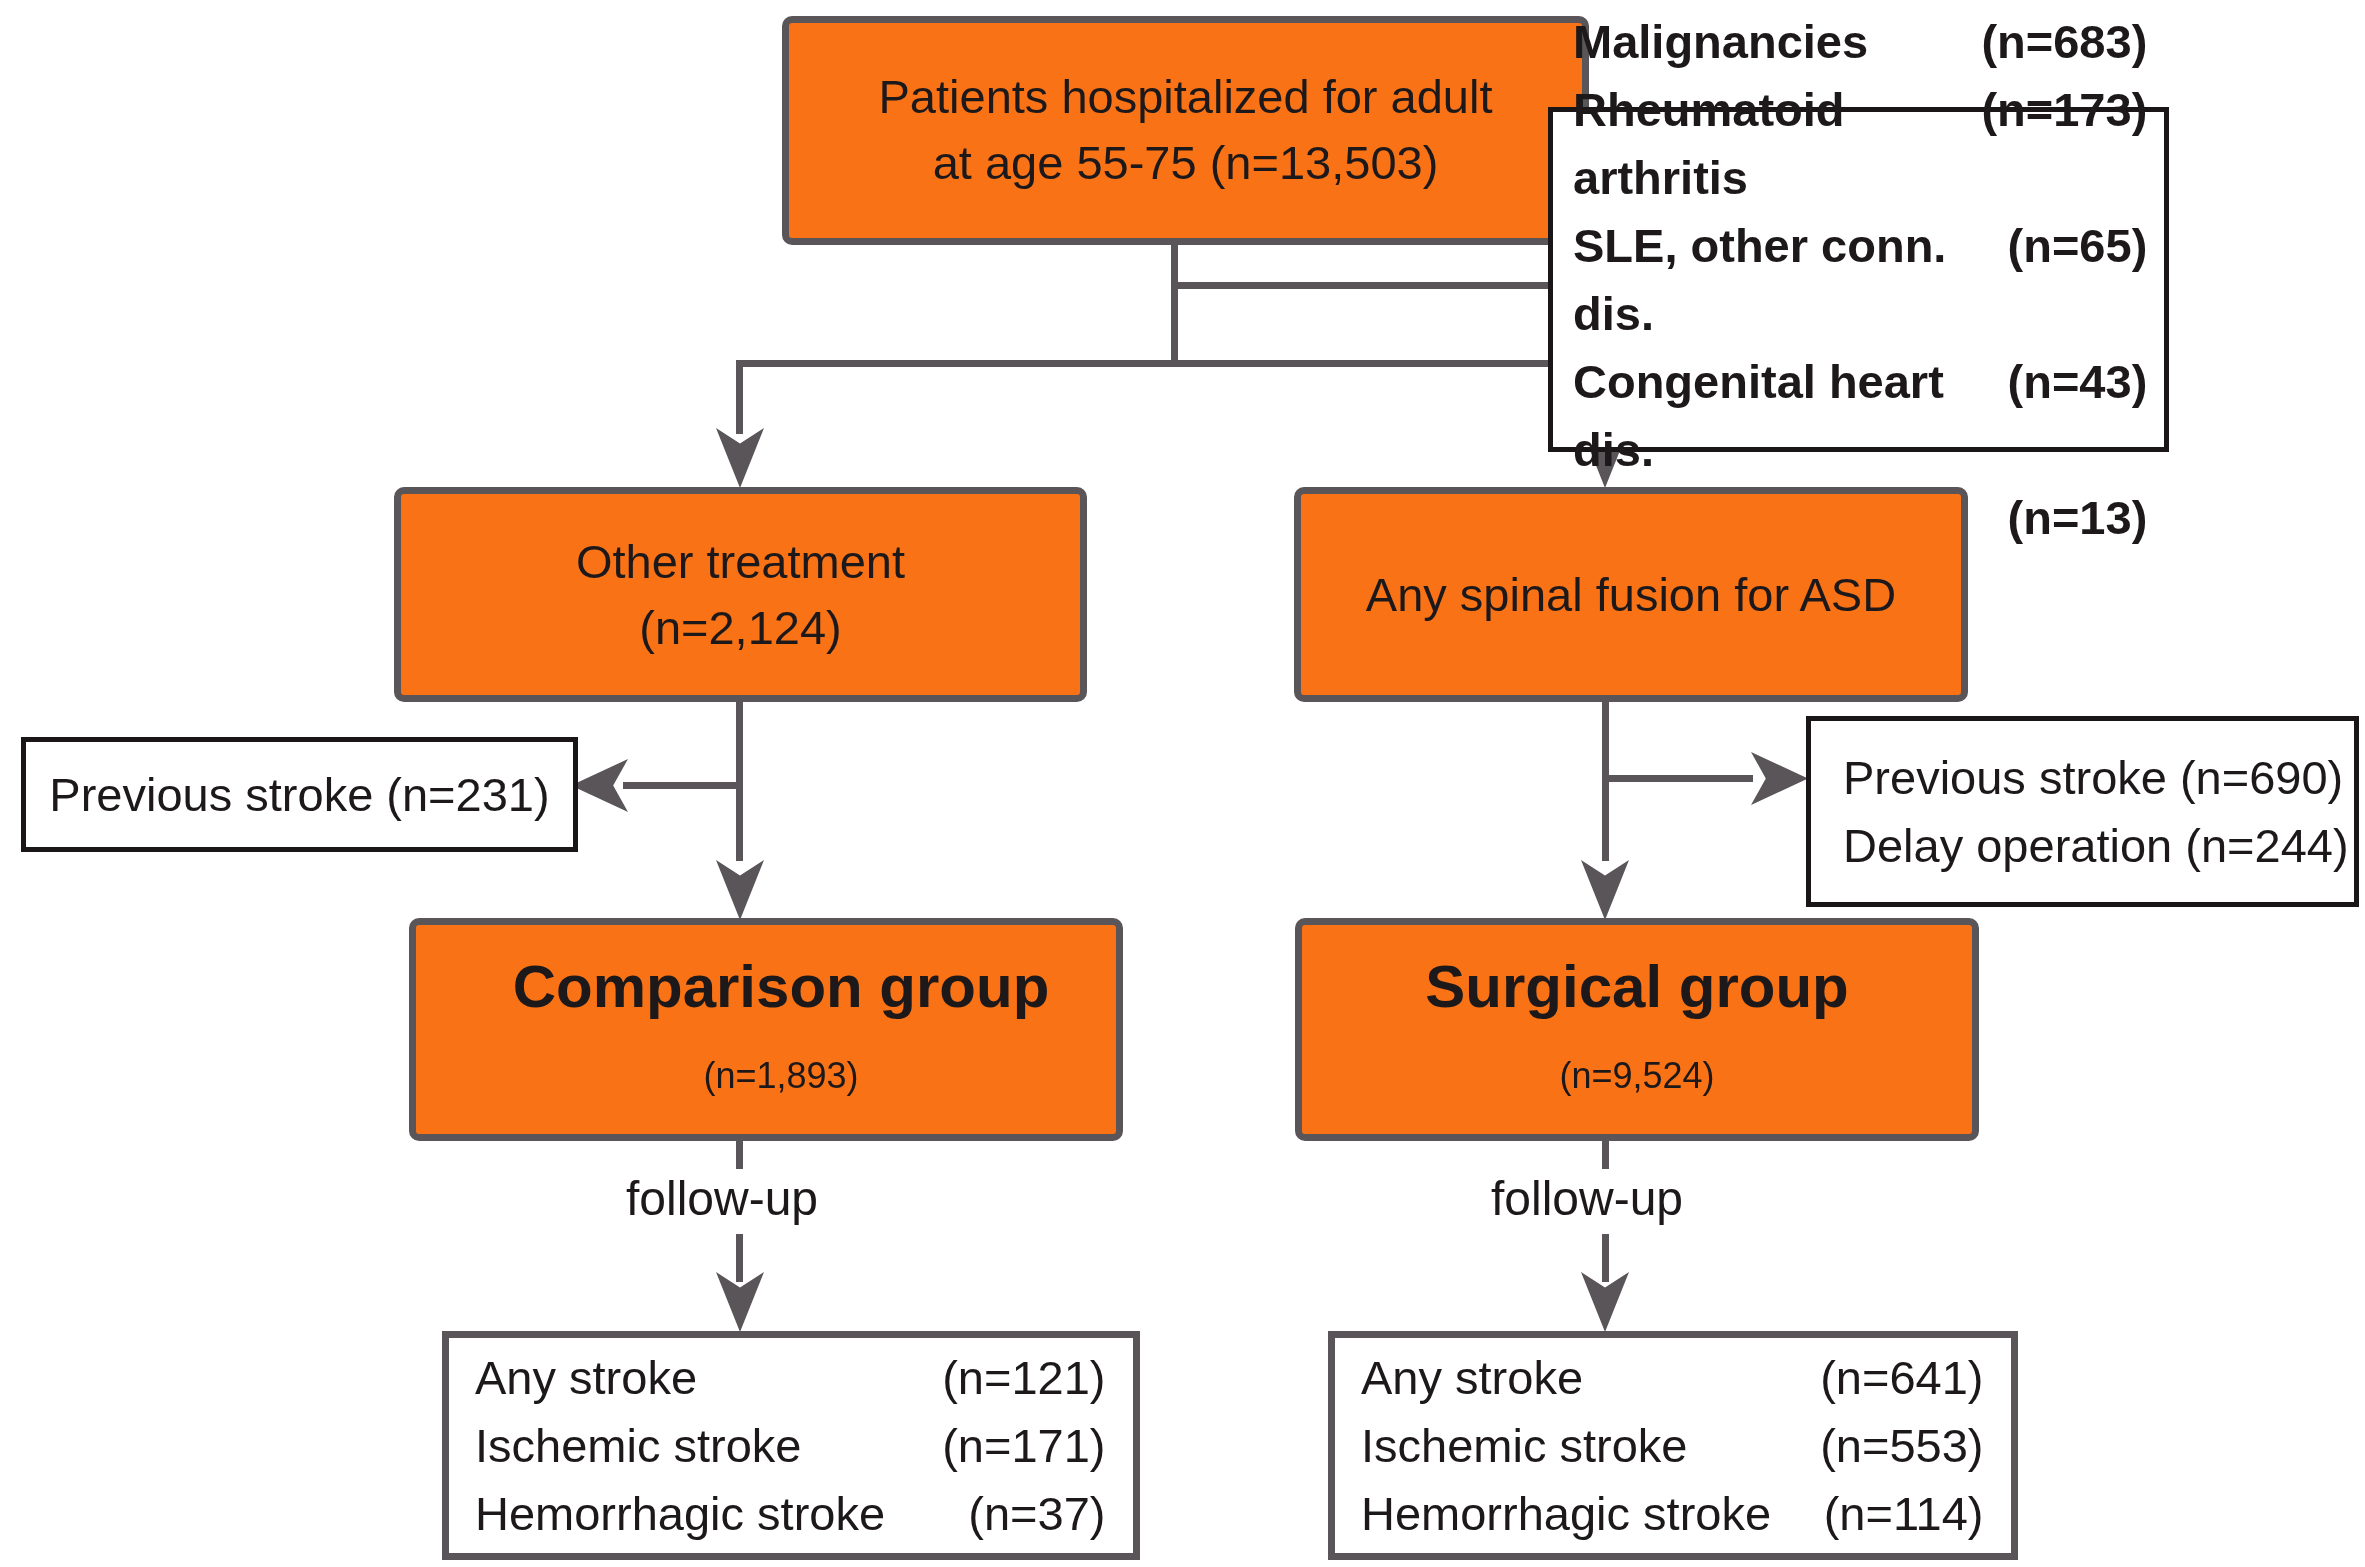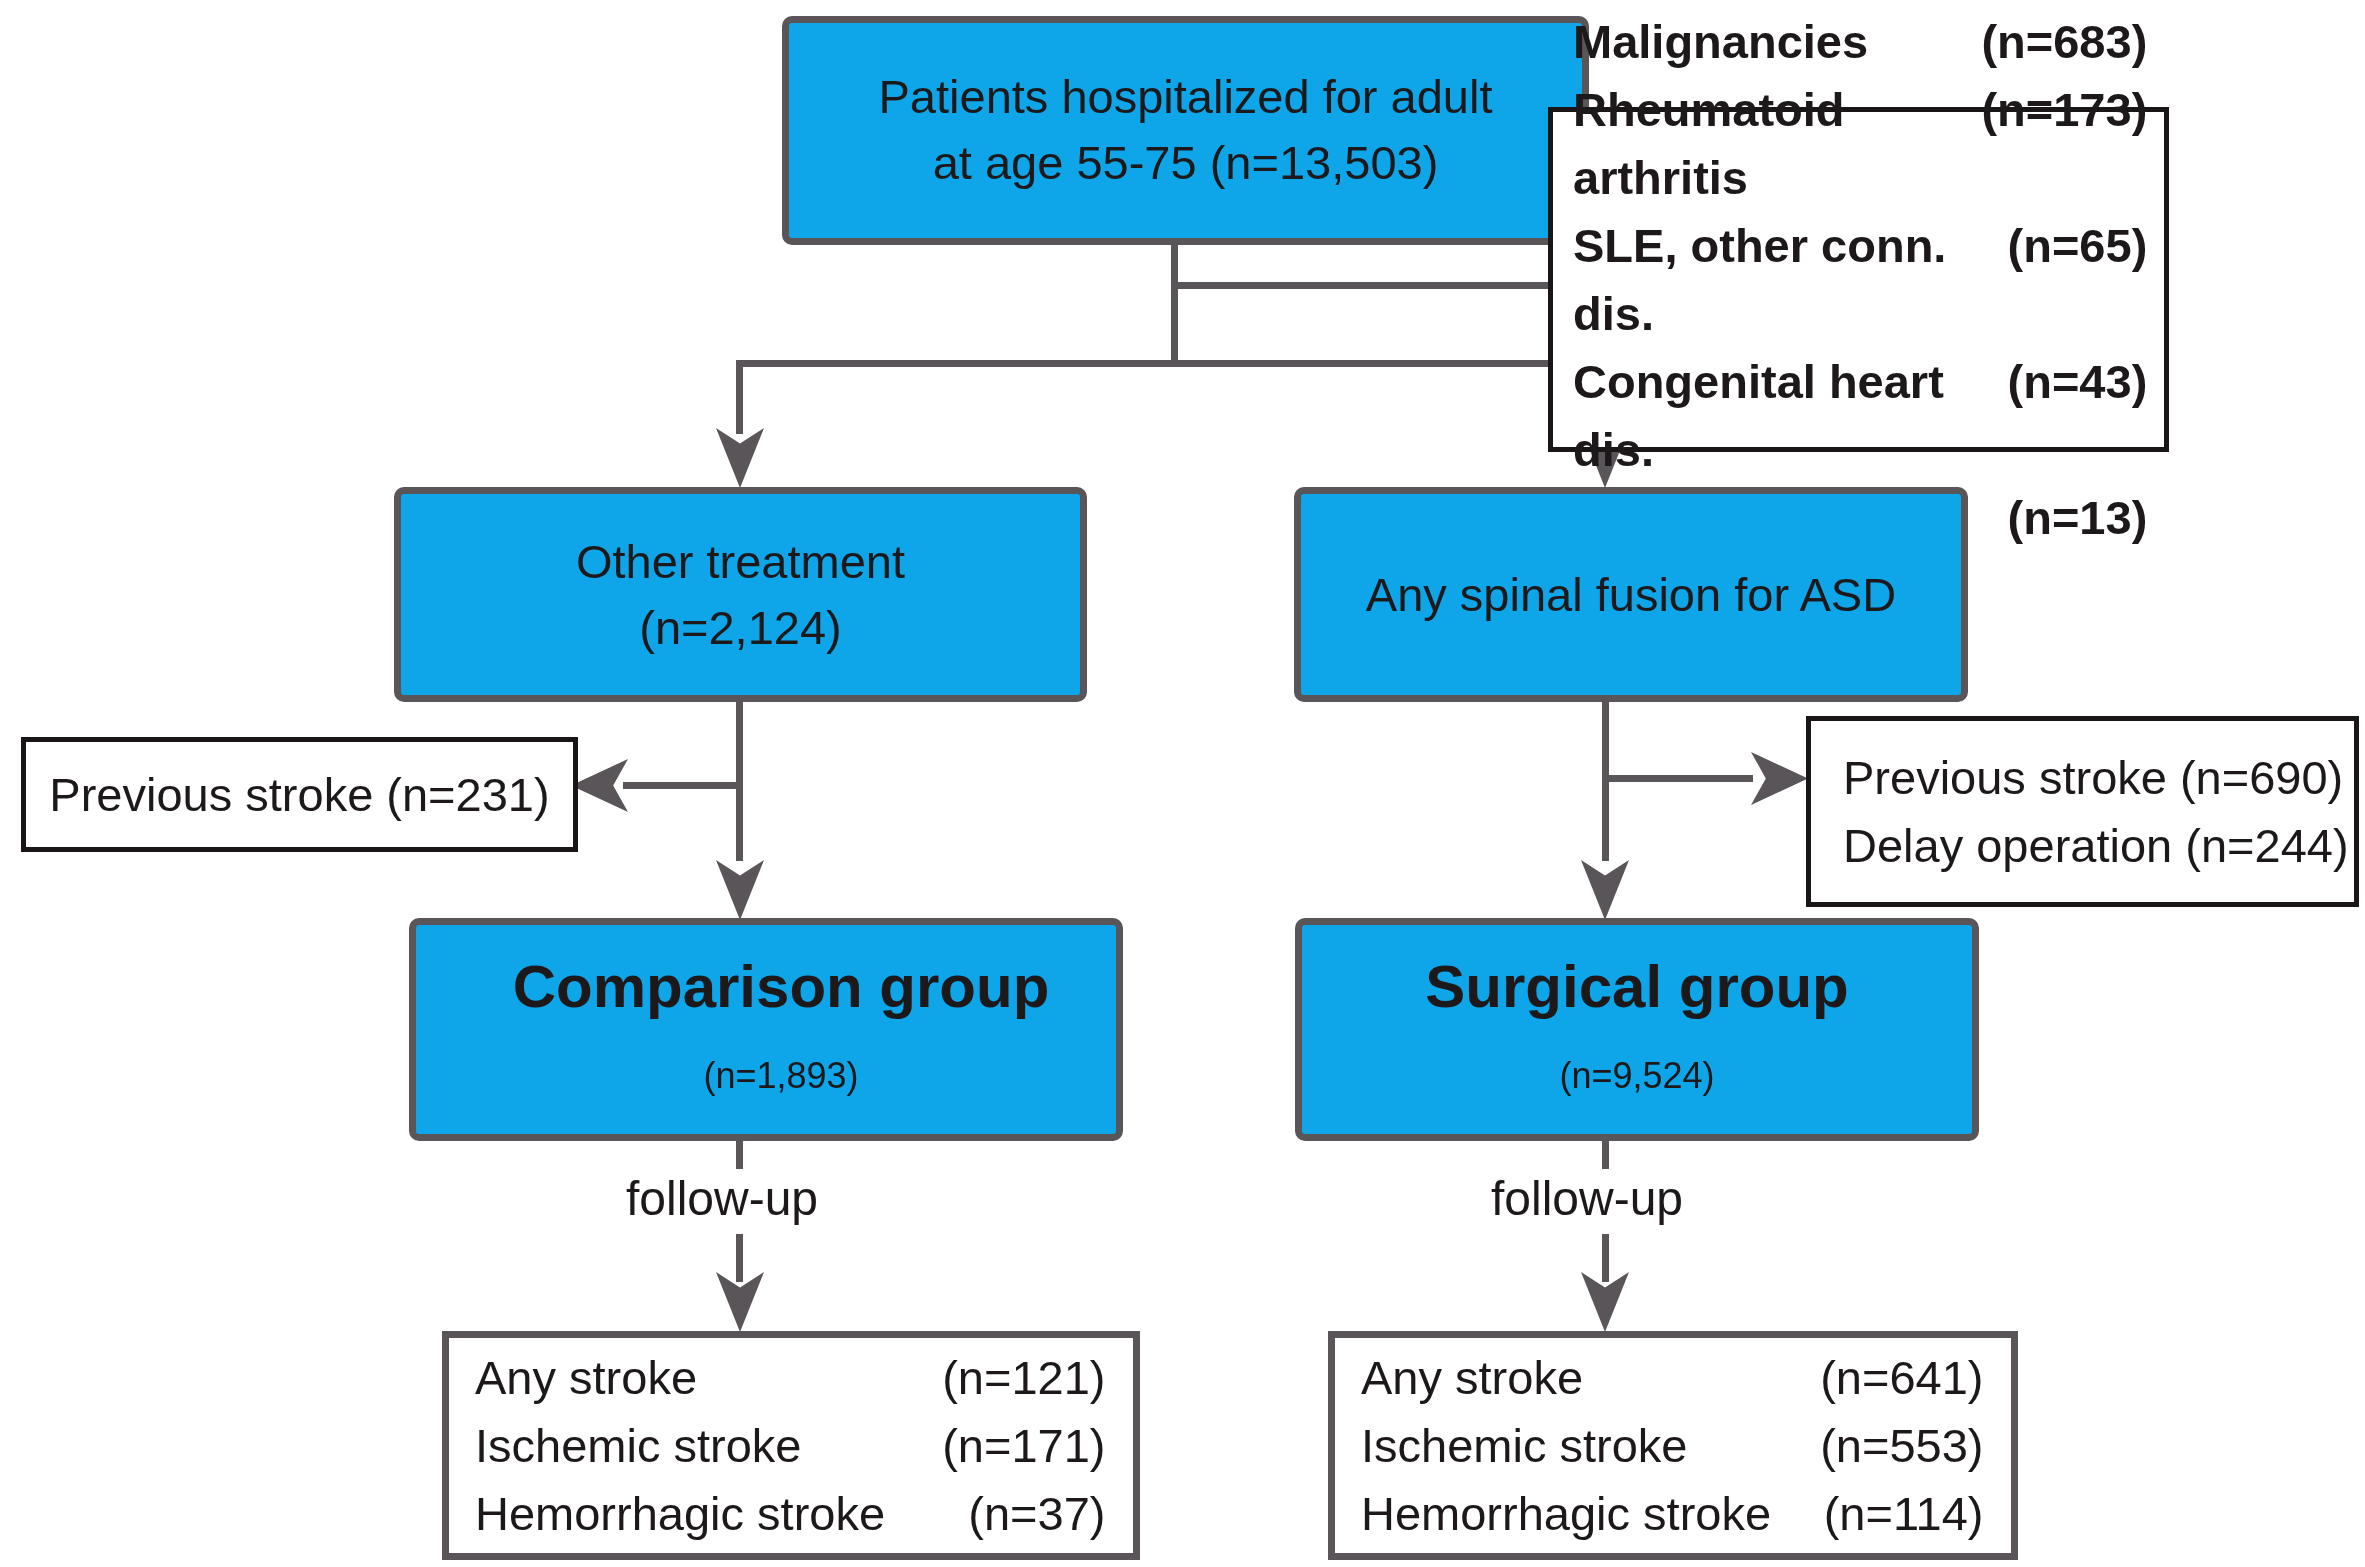--- a/index.html
+++ b/index.html
@@ -14,21 +14,21 @@
   .cl { position: absolute; background: #5a5558; }
 
   
   .ah { position: absolute; background: #5a5558; }
   .ah.down  { clip-path: polygon(50% 100%, 100% 0%, 50% 26%, 0% 0%); }
   .ah.left  { clip-path: polygon(0% 50%, 100% 0%, 74% 50%, 100% 100%); }
   .ah.right { clip-path: polygon(100% 50%, 0% 0%, 26% 50%, 0% 100%); }
 
   
   .rbox {
-    position: absolute; box-sizing: border-box; background: #0ea5e9;
+    position: absolute; box-sizing: border-box; background: #f97316;
     border: 7.2px solid #5a5558; border-radius: 10px;
     display: flex; flex-direction: column; align-items: center; justify-content: center;
     text-align: center; font-size: 47px; line-height: 66px;
   }
   .rbox .title-bold { font-weight: bold; font-size: 60px; line-height: 72px; margin-bottom: 20px; }
   .rbox .count { font-size: 36px; }
 
   
   .kbox {
     position: absolute; box-sizing: border-box; background: #ffffff;

